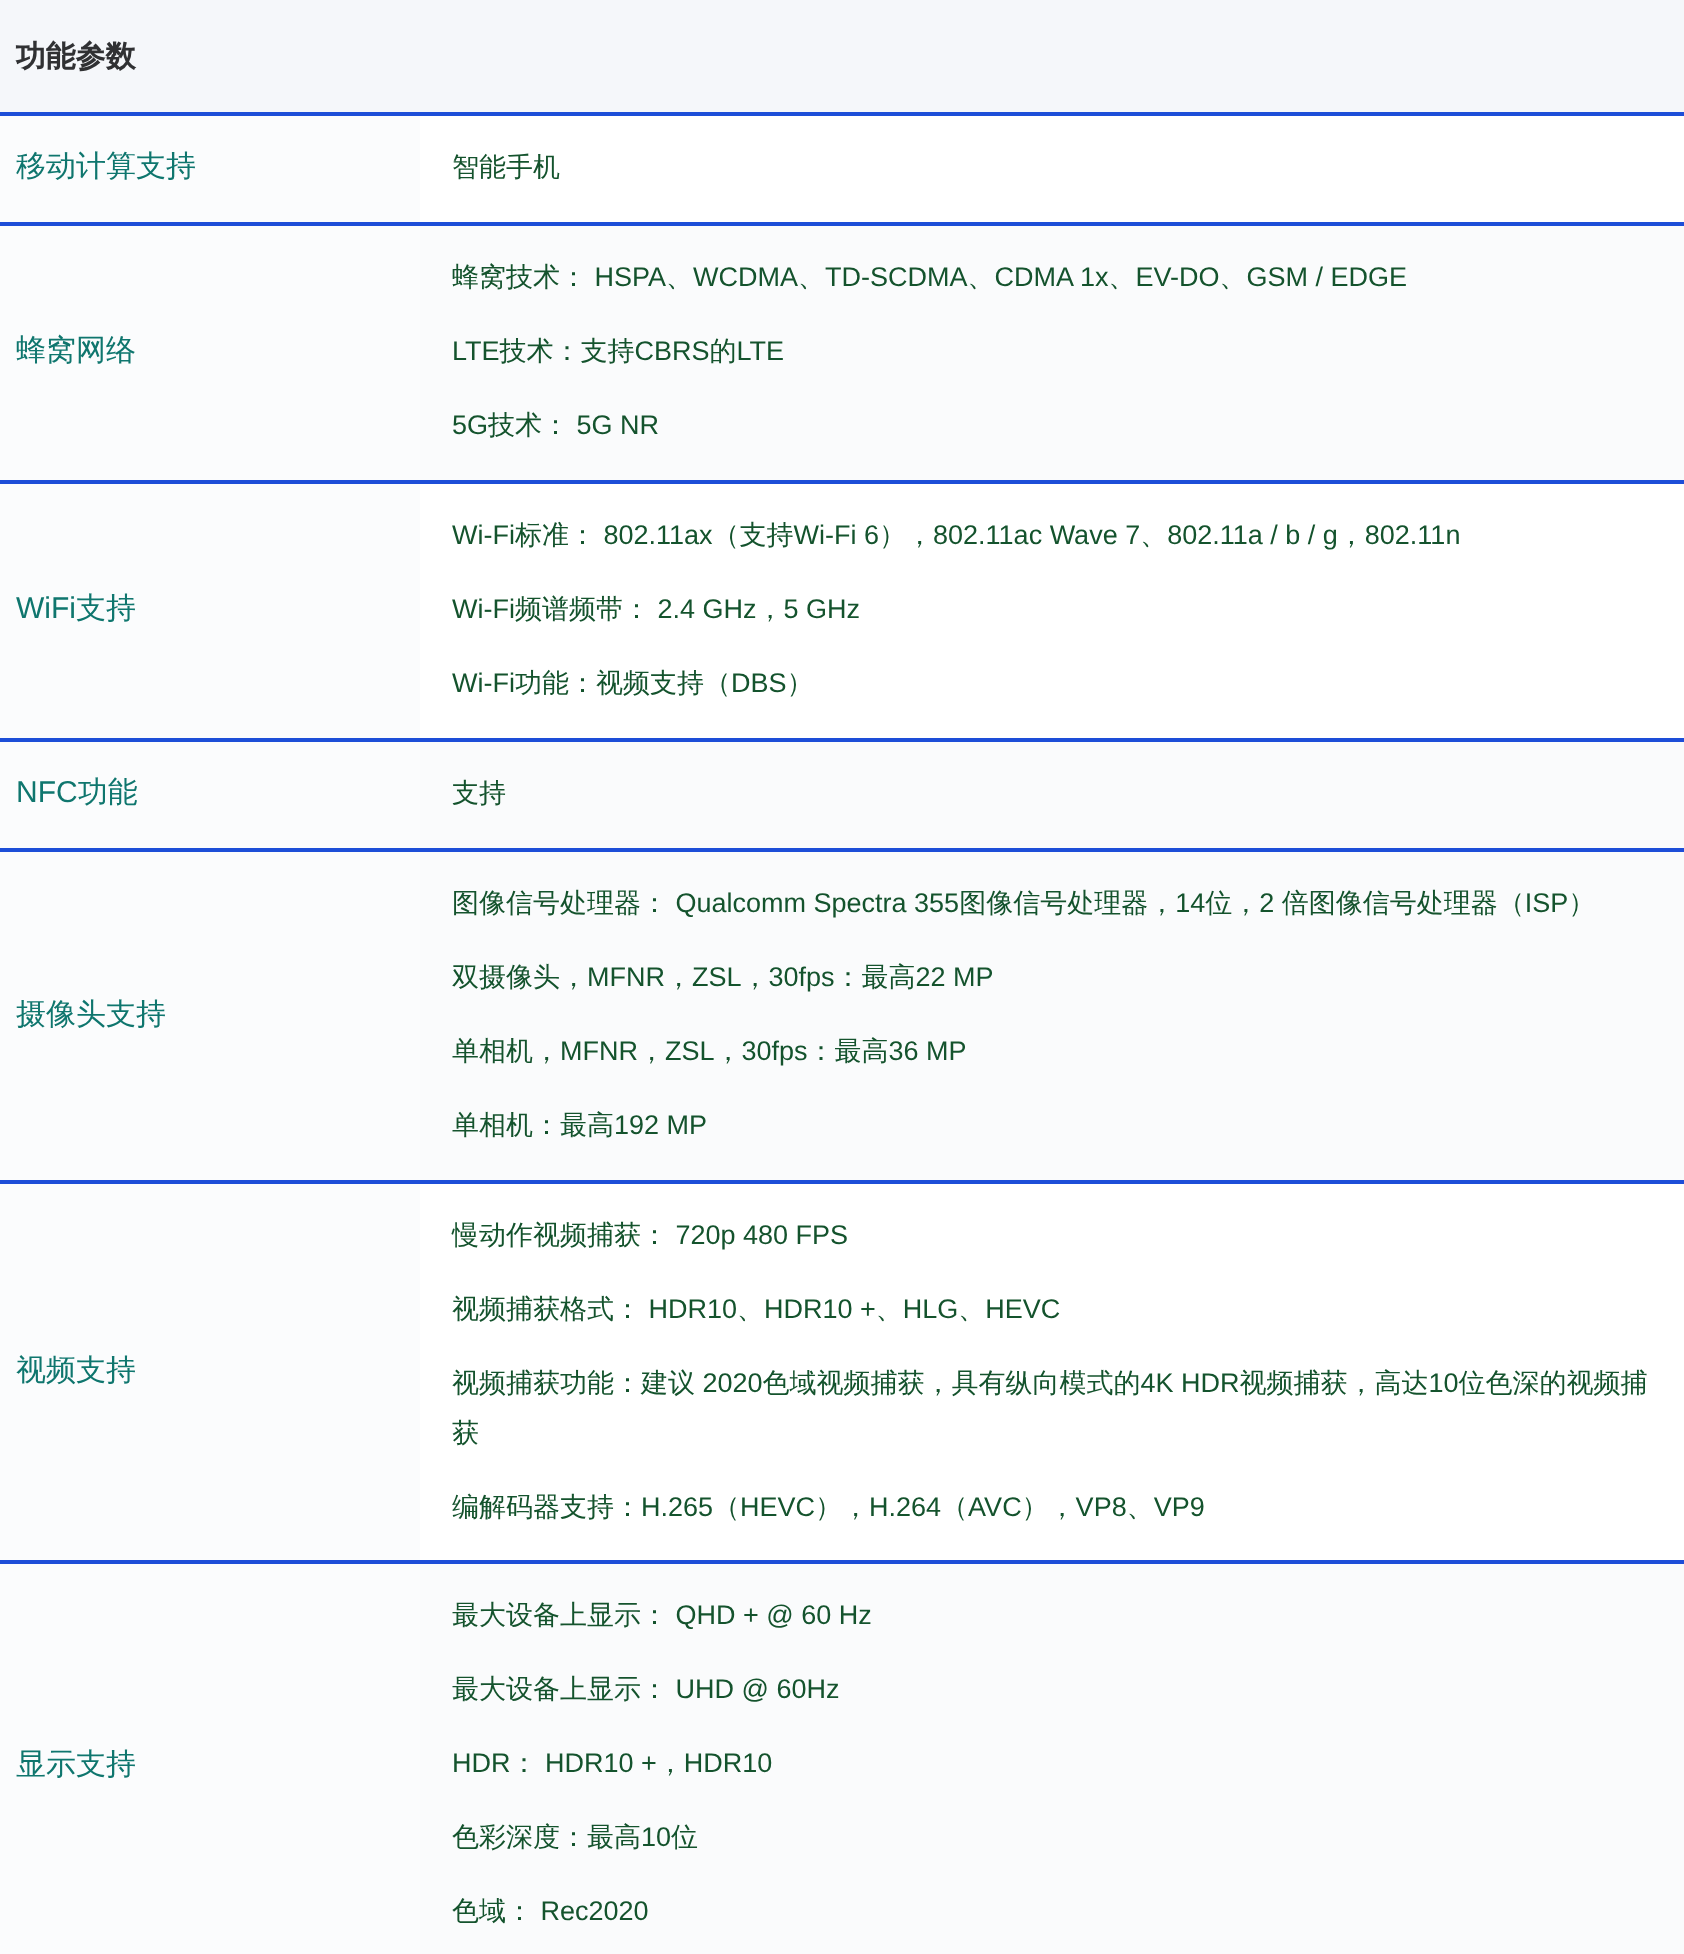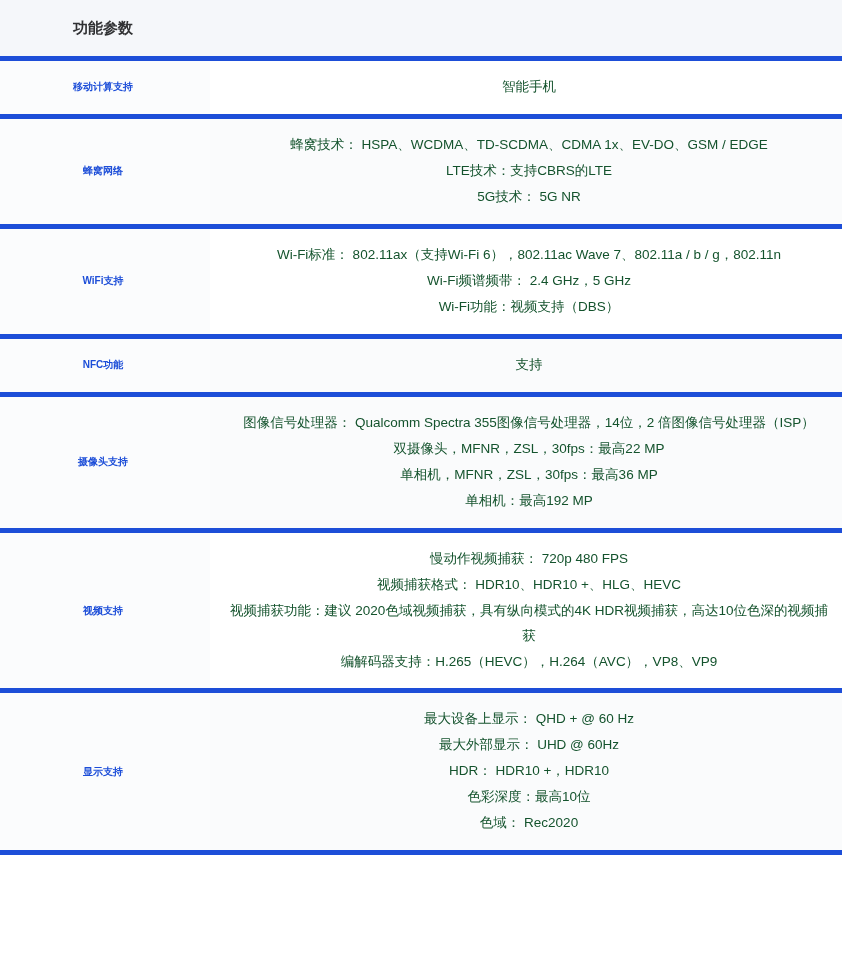--- a/index.html
+++ b/index.html
@@ -21,55 +21,55 @@
   }
   table.spec-table col.col-label { width: 210px; }
   table.spec-table col.col-value { width: 632px; }
 
   table.spec-table tr {
     border-bottom: 1px solid #ebeef2;
   }
   table.spec-table th,
   table.spec-table td {
     vertical-align: middle;
-    text-align: center;
-    border-bottom: 5px solid #1d4ed8;
+    text-align: left;
+    border-bottom: 2px solid #1d4ed8;
   }
   th.head-label,
   th.head-value {
     background: #f5f7fa;
     font-weight: bold;
     font-size: 15px;
     color: #303133;
     padding: 16px 12px 16px 8px;
     height: 24px;
   }
   th.head-value { font-weight: normal; }
 
   td.label-cell {
     background: #fbfcfd;
-    font-weight: bold;
-    color: #1d4ed8;
+    font-weight: normal;
+    color: #0f766e;
     padding: 14px 12px 14px 8px;
-    font-size: 10px;
+    font-size: 15px;
     line-height: 1.6;
   }
   td.value-cell {
     background: #ffffff;
     color: #14532d;
     padding: 14px 10px 14px 16px;
     font-size: 13.5px;
     line-height: 1.85;
     word-break: break-word;
   }
   tr.alt td.label-cell { background: #fbfcfd; }
   tr.alt td.value-cell { background: #fafbfc; }
 
   .value-line { display: block; }
-  .value-line + .value-line { margin-top: 1px; }
+  .value-line + .value-line { margin-top: 12px; }
 </style>
 </head>
 <body>
 
 <table class="spec-table">
   <colgroup>
     <col class="col-label">
     <col class="col-value">
   </colgroup>
   <thead>
@@ -122,21 +122,21 @@
         <span class="value-line">慢动作视频捕获： 720p 480 FPS</span>
         <span class="value-line">视频捕获格式： HDR10、HDR10 +、HLG、HEVC</span>
         <span class="value-line">视频捕获功能：建议 2020色域视频捕获，具有纵向模式的4K HDR视频捕获，高达10位色深的视频捕获</span>
         <span class="value-line">编解码器支持：H.265（HEVC），H.264（AVC），VP8、VP9</span>
       </td>
     </tr>
     <tr class="alt">
       <td class="label-cell">显示支持</td>
       <td class="value-cell">
         <span class="value-line">最大设备上显示： QHD + @ 60 Hz</span>
-        <span class="value-line">最大外部显示： UHD @ 60Hz</span>
+        <span class="value-line">最大设备上显示： UHD @ 60Hz</span>
         <span class="value-line">HDR： HDR10 +，HDR10</span>
         <span class="value-line">色彩深度：最高10位</span>
         <span class="value-line">色域： Rec2020</span>
       </td>
     </tr>
 
   </tbody>
 </table>
 
 </body></html>

